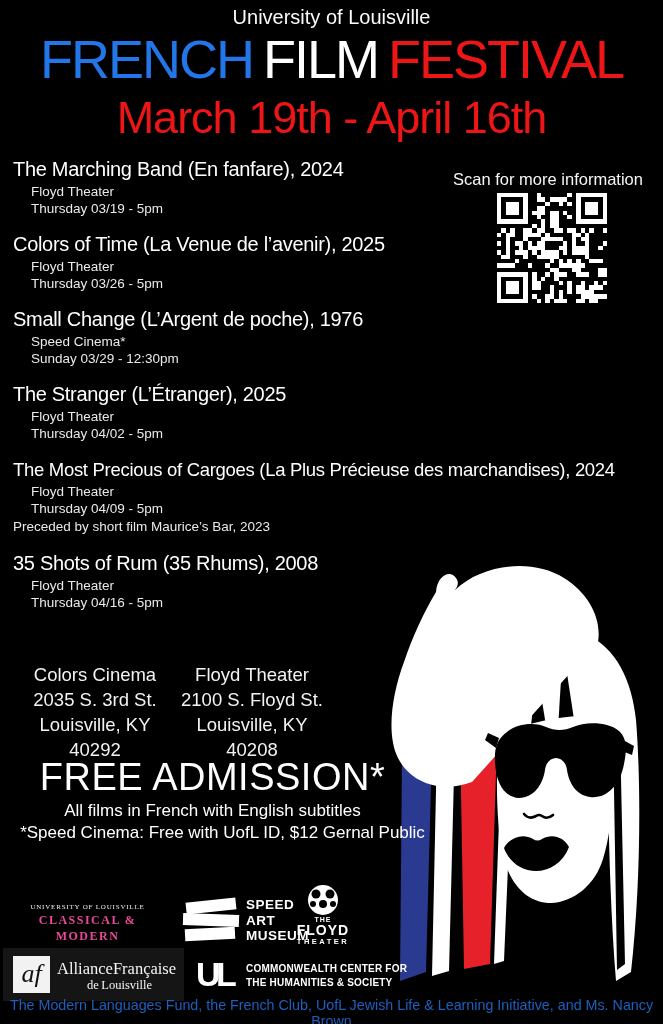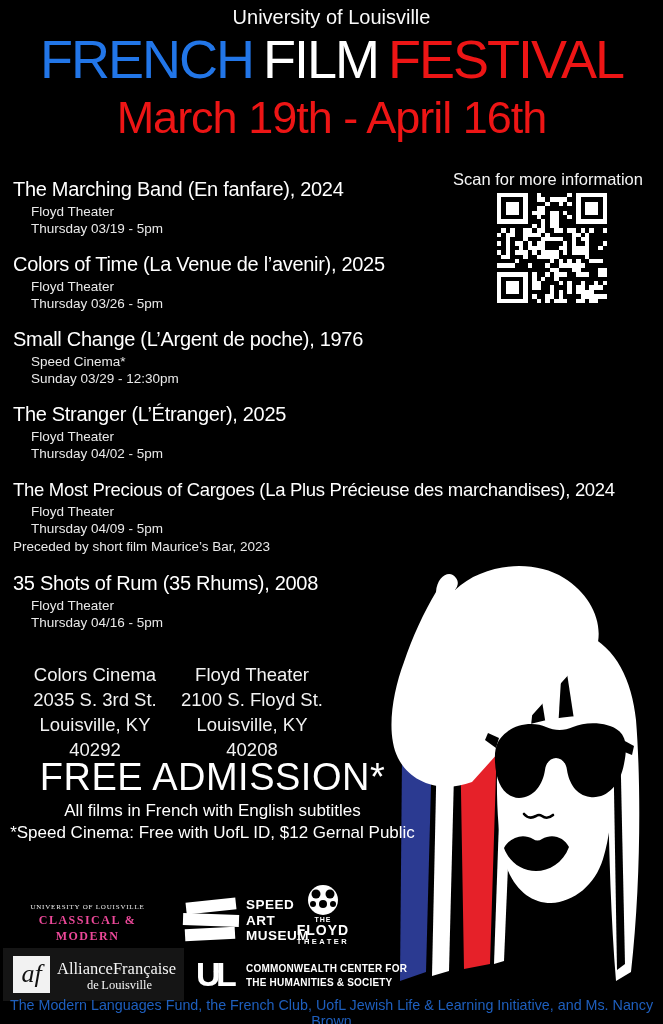--- a/index.html
+++ b/index.html
@@ -9,38 +9,38 @@
   
   .university{top:6px;left:0;width:100%;text-align:center;font-size:20px;color:#fafafa;}
   .title-line{top:31px;left:0;width:100%;text-align:center;font-size:54px;letter-spacing:-2px;
               line-height:1.05;white-space:nowrap;}
   .title-line .t{display:inline-block;}
   .t-french{color:#2276e8;margin-right:10px;}
   .t-film{color:#ffffff;margin-right:10px;}
   .t-festival{color:#ed1515;}
   .dates{top:92px;left:0;width:100%;text-align:center;font-size:45px;color:#ed1515;letter-spacing:-1px;}
   
-  .films{top:176px;left:13px;width:650px;}
+  .films{top:156px;left:13px;width:650px;}
   .film{margin-bottom:14px;}
   .film-title{font-size:20px;line-height:27px;letter-spacing:-0.3px;white-space:nowrap;color:#fff;}
   .film.long .film-title{font-size:18.5px;}
   .film-meta{margin-left:18px;font-size:13.5px;line-height:17px;color:#e9e9e9;}
   .film-note{font-size:13.5px;line-height:19px;color:#e9e9e9;}
   
   .scan-label{top:170px;left:440px;width:216px;text-align:center;font-size:16.5px;color:#f5f5f5;}
   .qr{top:193px;left:497px;width:110px;height:110px;}
   
   .venue-list{top:662px;left:0;width:340px;}
   .venue{position:absolute;top:0;text-align:center;font-size:18.5px;line-height:25px;color:#f2f2f2;}
   .venue-1{left:15px;width:160px;}
   .venue-2{left:178px;width:148px;}
   
   .admission-headline{top:756px;left:0;width:425px;text-align:center;font-size:38px;letter-spacing:0.5px;}
   .admission-sub1{top:801px;left:0;width:425px;text-align:center;font-size:17px;}
-  .admission-sub2{top:823px;left:0;width:425px;text-align:center;font-size:17px;}
+  .admission-sub2{top:823px;left:0;width:425px;text-align:center;font-size:17px;padding-left:10px;}
   
   .cml{top:902px;left:25px;width:125px;text-align:center;font-family:"Liberation Serif",serif;}
   .cml-uni{font-size:7px;letter-spacing:0.8px;color:#eee;line-height:10px;}
   .cml-dept{font-size:12px;letter-spacing:1.5px;color:#ec4899;font-weight:bold;line-height:16px;}
   .speed-icon{top:899px;left:183px;width:56px;height:44px;}
   .speed-icon div{position:absolute;background:#fff;height:12px;}
   .sb1{width:50px;left:3px;top:1px;transform:rotate(-6deg);}
   .sb2{width:56px;left:0;top:15px;transform:rotate(2deg);}
   .sb3{width:50px;left:2px;top:29px;transform:rotate(-3deg);}
   .speed-text{top:897px;left:246px;font-size:13.5px;font-weight:bold;line-height:15.5px;letter-spacing:0.5px;}

